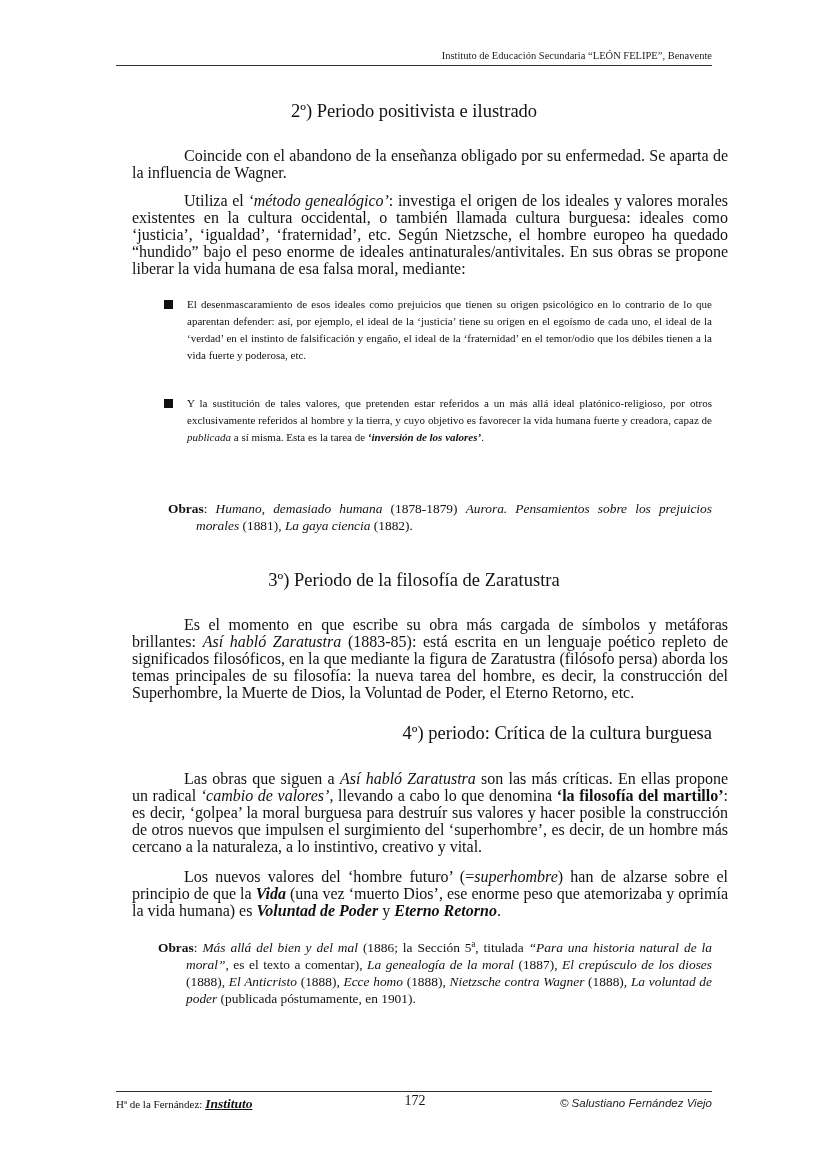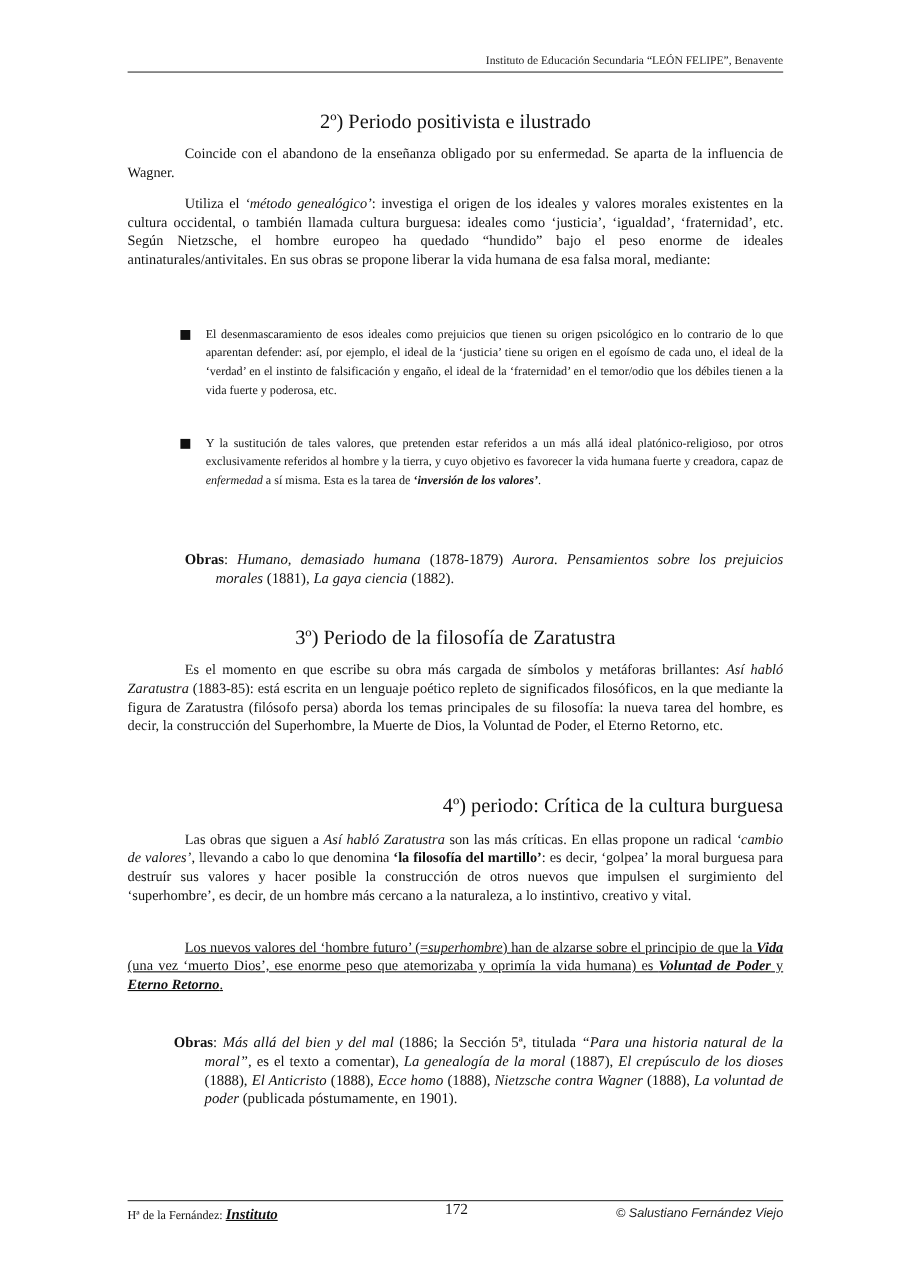--- a/index.html
+++ b/index.html
@@ -1,21 +1,21 @@
 <!DOCTYPE html>
 <html><head>
 <meta charset="utf-8">
 <style>
   html, body { margin: 0; padding: 0; background: #ffffff; }
   body { width: 828px; height: 1171px; position: relative; overflow: hidden;
          font-family: "Liberation Serif", "DejaVu Serif", serif; color: #111; }
   .header { position: absolute; left: 116px; width: 596px; top: 49px; height: 16px;
             border-bottom: 1.5px solid #333; text-align: right; font-size: 10.5px; line-height: 14px; color:#222; }
   .h2 { position: absolute; left: 116px; width: 596px; text-align: center; font-size: 18.5px; line-height: 22px; color:#111; }
-  .p { position: absolute; left: 116px; width: 596px; font-size: 13px; line-height: 17px; text-align: justify; margin: 0; }
+  .p { position: absolute; left: 116px; width: 596px; font-size: 16px; line-height: 17px; text-align: justify; margin: 16px; }
   .indent { text-indent: 52px; }
   .bullet { position: absolute; left: 164px; width: 548px; font-size: 11px; line-height: 17px; text-align: justify; margin:0; padding-left: 23px; box-sizing: border-box; }
   .bullet .mark { position: absolute; left: 0; top: 4px; width: 9px; height: 9px; background: #111; }
   .obras { position: absolute; font-size: 13.4px; line-height: 17px; text-align: justify; margin: 0; padding-left: 28px; text-indent: -28px; box-sizing: border-box; }
   i, em { font-style: italic; }
   b { font-weight: bold; }
   .footer-rule { position: absolute; left: 116px; width: 596px; top: 1091px; border-top: 1.5px solid #333; }
   .footer-left { position: absolute; left: 116px; top: 1096px; font-size: 11px; }
   .footer-left .author { font-weight: bold; font-style: italic; text-decoration: underline; font-size: 13.5px; }
   .footer-center { position: absolute; left: 380px; width: 70px; text-align: center; top: 1093px; font-size: 14px; }
@@ -31,31 +31,31 @@
 <div class="h2" style="top:100px;text-align:center;">2º) Periodo positivista e ilustrado</div>
 <p class="p indent" style="top:131px;">Coincide con el abandono de la enseñanza obligado por su enfermedad. Se aparta de la influencia de Wagner.</p>
 <p class="p indent" style="top:176px;">Utiliza el <i>‘método genealógico’</i>: investiga el origen de los ideales y valores morales existentes en la cultura occidental, o también llamada cultura burguesa: ideales como ‘justicia’, ‘igualdad’, ‘fraternidad’, etc. Según Nietzsche, el hombre europeo ha quedado “hundido” bajo el peso enorme de ideales antinaturales/antivitales. En sus obras se propone liberar la vida humana de esa falsa moral, mediante:</p>
 
 <div class="bullet" style="top:296px;">
   <span class="mark"></span>
   <span>El desenmascaramiento de esos ideales como prejuicios que tienen su origen psicológico en lo contrario de lo que aparentan defender: así, por ejemplo, el ideal de la ‘justicia’ tiene su origen en el egoísmo de cada uno, el ideal de la ‘verdad’ en el instinto de falsificación y engaño, el ideal de la ‘fraternidad’ en el temor/odio que los débiles tienen a la vida fuerte y poderosa, etc.</span>
 </div>
 <div class="bullet" style="top:395px;">
   <span class="mark"></span>
-  <span>Y la sustitución de tales valores, que pretenden estar referidos a un más allá ideal platónico-religioso, por otros exclusivamente referidos al hombre y la tierra, y cuyo objetivo es favorecer la vida humana fuerte y creadora, capaz de <i>enfermedad</i> a sí misma. Esta es la tarea de <b><i>‘inversión de los valores’</i></b>.</span>
+  <span>Y la sustitución de tales valores, que pretenden estar referidos a un más allá ideal platónico-religioso, por otros exclusivamente referidos al hombre y la tierra, y cuyo objetivo es favorecer la vida humana fuerte y creadora, capaz de <i>publicada</i> a sí misma. Esta es la tarea de <b><i>‘inversión de los valores’</i></b>.</span>
 </div>
 
 <p class="obras" style="top:500px; left:168px; width:544px;"><b>Obras</b>: <i>Humano, demasiado humana</i> (1878-1879) <i>Aurora. Pensamientos sobre los prejuicios morales</i> (1881), <i>La gaya ciencia</i> (1882).</p>
 
 <div class="h2" style="top:569px;">3º) Periodo de la filosofía de Zaratustra</div>
 <p class="p indent" style="top:600px;">Es el momento en que escribe su obra más cargada de símbolos y metáforas brillantes: <i>Así habló Zaratustra</i> (1883-85): está escrita en un lenguaje poético repleto de significados filosóficos, en la que mediante la figura de Zaratustra (filósofo persa) aborda los temas principales de su filosofía: la nueva tarea del hombre, es decir, la construcción del Superhombre, la Muerte de Dios, la Voluntad de Poder, el Eterno Retorno, etc.</p>
 
 <div class="h2" style="top:722px;text-align:right;">4º) periodo: Crítica de la cultura burguesa</div>
 <p class="p indent" style="top:754px;">Las obras que siguen a <i>Así habló Zaratustra</i> son las más críticas. En ellas propone un radical <i>‘cambio de valores’</i>, llevando a cabo lo que denomina <b>‘la filosofía del martillo’</b>: es decir, ‘golpea’ la moral burguesa para destruír sus valores y hacer posible la construcción de otros nuevos que impulsen el surgimiento del ‘superhombre’, es decir, de un hombre más cercano a la naturaleza, a lo instintivo, creativo y vital.</p>
-<p class="p indent" style="top:852px;text-decoration:underline;">Los nuevos valores del ‘hombre futuro’ (=<i>superhombre</i>) han de alzarse sobre el principio de que la <b><i>Vida</i></b> (una vez ‘muerto Dios’, ese enorme peso que atemorizaba y oprimía la vida humana) es <b><i>Voluntad de Poder</i></b> y <b><i>Eterno Retorno</i></b>.</p>
+<p class="p indent" style="top:852px;">Los nuevos valores del ‘hombre futuro’ (=<i>superhombre</i>) han de alzarse sobre el principio de que la <b><i>Vida</i></b> (una vez ‘muerto Dios’, ese enorme peso que atemorizaba y oprimía la vida humana) es <b><i>Voluntad de Poder</i></b> y <b><i>Eterno Retorno</i></b>.</p>
 
 <p class="obras" style="top:939px; left:158px; width:554px;"><b>Obras</b>: <i>Más allá del bien y del mal</i> (1886; la Sección 5ª, titulada <i>“Para una historia natural de la moral”</i>, es el texto a comentar), <i>La genealogía de la moral</i> (1887), <i>El crepúsculo de los dioses</i> (1888), <i>El Anticristo</i> (1888), <i>Ecce homo</i> (1888), <i>Nietzsche contra Wagner</i> (1888), <i>La voluntad de poder</i> (publicada póstumamente, en 1901).</p>
 
 <div class="footer-rule"></div>
 <div class="footer-left">
   <span>Hª de la Fernández: </span><span class="author">Instituto</span>
 </div>
 <div class="footer-center">172</div>
 <div class="footer-right">© Salustiano Fernández Viejo</div>
 

